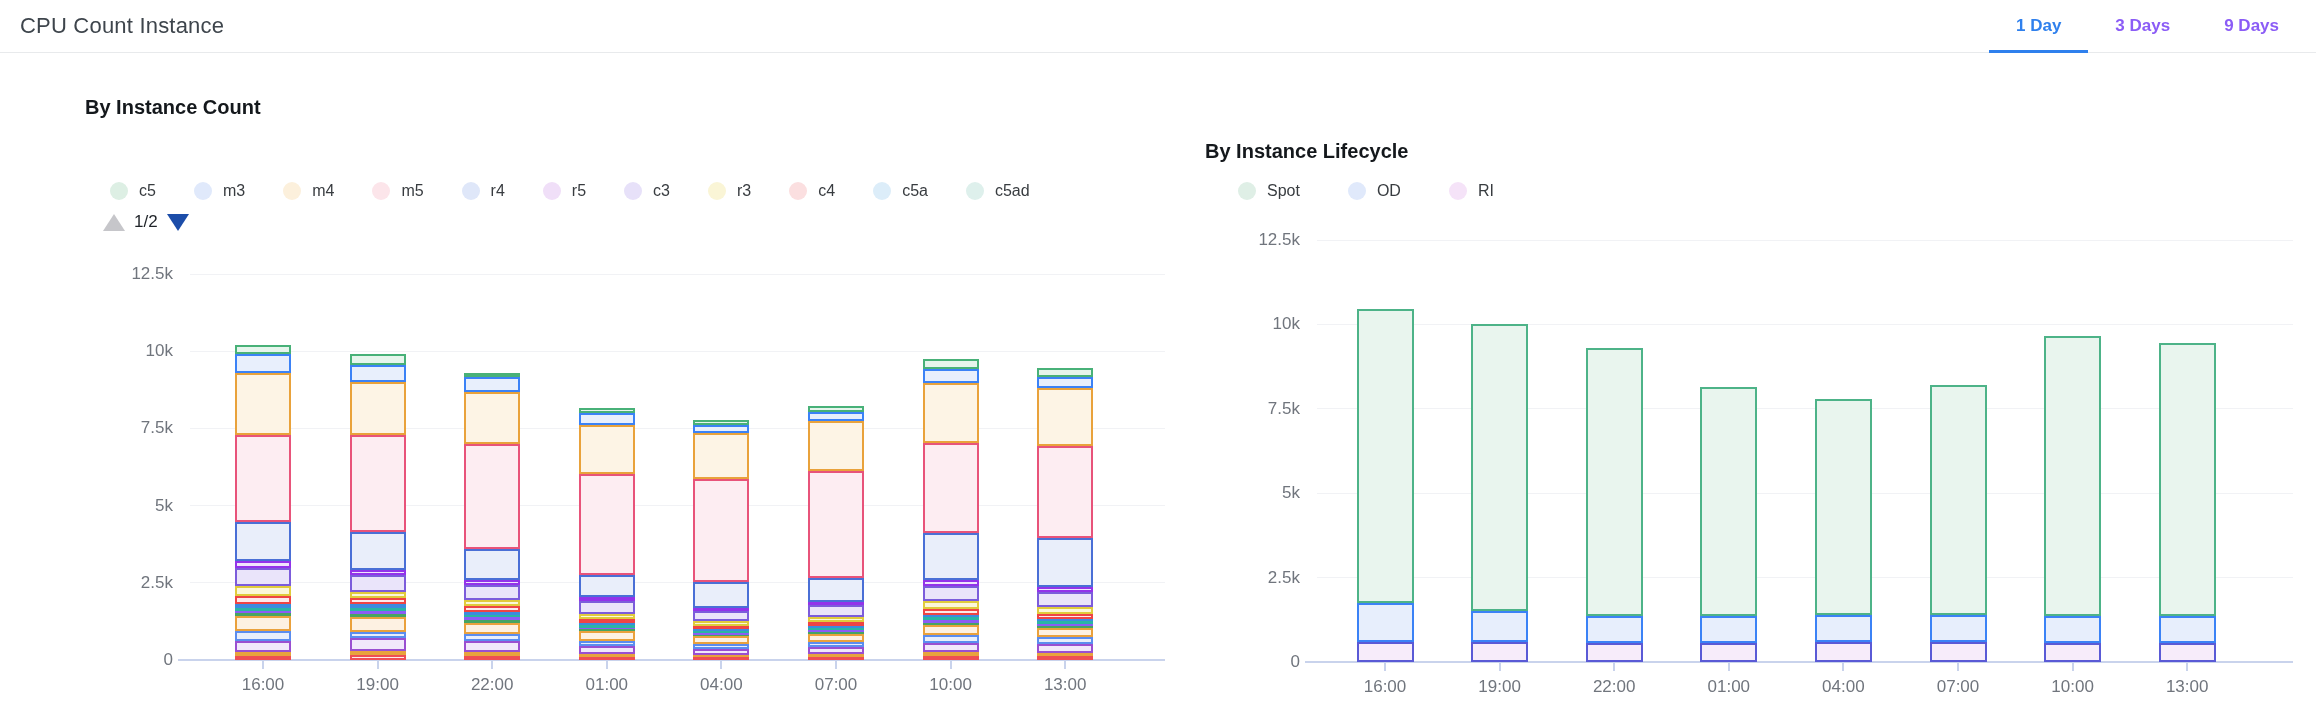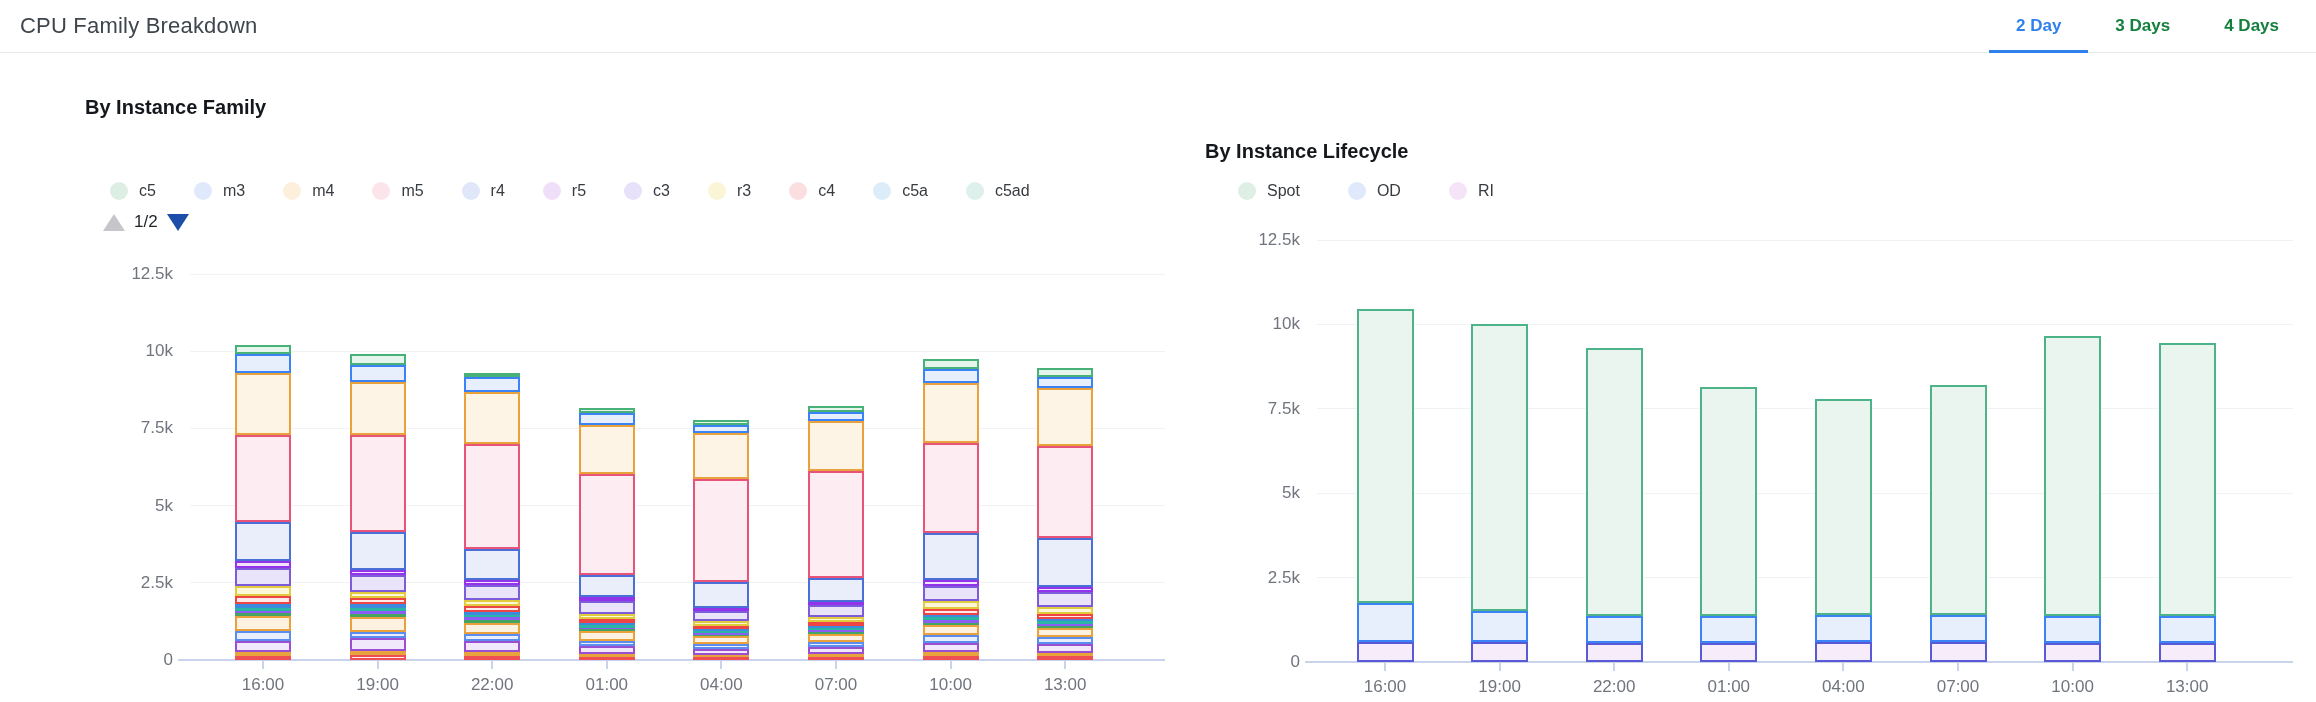--- a/index.html
+++ b/index.html
@@ -5,21 +5,21 @@
   html,body{margin:0;padding:0;}
   body{
     width:2316px;height:702px;overflow:hidden;background:#ffffff;
     font-family:"Liberation Sans",sans-serif;position:relative;
     -webkit-font-smoothing:antialiased;
   }
   
   .header{position:absolute;left:0;top:0;width:2316px;height:52px;border-bottom:1px solid #e8eaec;background:#fff;}
   .page-title{position:absolute;left:20px;top:13px;font-size:22px;font-weight:500;color:#3e454c;letter-spacing:.2px;}
   .tabs{position:absolute;right:10px;bottom:-1px;display:flex;}
-  .tab{padding:0 27px;line-height:49px;font-size:17px;font-weight:700;color:#15803d;border-bottom:3px solid transparent;cursor:pointer;}
+  .tab{padding:0 27px;line-height:49px;font-size:17px;font-weight:700;color:#8b5cf6;border-bottom:3px solid transparent;cursor:pointer;}
   .tab.active{color:#2f80ed;border-bottom-color:#2f80ed;}
   
   .section-title{position:absolute;font-size:20px;font-weight:700;color:#14181c;}
   #title-0{left:85px;top:96px;}
   #title-1{left:1205px;top:96px;margin-top:44px;}
   
   .legend{position:absolute;display:flex;align-items:center;}
   #legend-0{left:110px;top:182px;}
   #legend-1{left:1238px;top:182px;justify-content:flex-end;}
   .legend-item{display:flex;align-items:center;margin-right:38px;cursor:pointer;}
@@ -39,29 +39,29 @@
   .ylabel,.xlabel{position:absolute;font-size:17px;color:#70757d;}
   .ylabel{text-align:right;height:22px;line-height:22px;}
   .xlabel{text-align:center;height:22px;line-height:22px;}
   .xtick{position:absolute;width:2px;height:8px;background:#c9d3ec;}
   .bar-segment{position:absolute;box-sizing:border-box;border-style:solid;border-width:2px;}
 </style>
 </head>
 <body>
 
 <div class="header">
-  <div class="page-title">CPU Family Breakdown</div>
+  <div class="page-title">CPU Count Instance</div>
   <div class="tabs" id="tabs">
-      <div class="tab active">2 Day</div>
+      <div class="tab active">1 Day</div>
       <div class="tab">3 Days</div>
-      <div class="tab">4 Days</div>
+      <div class="tab">9 Days</div>
     </div>
 </div>
 
-<div class="section-title" id="title-0">By Instance Family</div>
+<div class="section-title" id="title-0">By Instance Count</div>
 <div class="legend" id="legend-0">
     <div class="legend-item">
       <span class="legend-swatch" style="background: rgb(221, 239, 228);"></span>
       <span class="legend-label">c5</span>
     </div>
     <div class="legend-item">
       <span class="legend-swatch" style="background: rgb(224, 233, 251);"></span>
       <span class="legend-label">m3</span>
     </div>
     <div class="legend-item">

